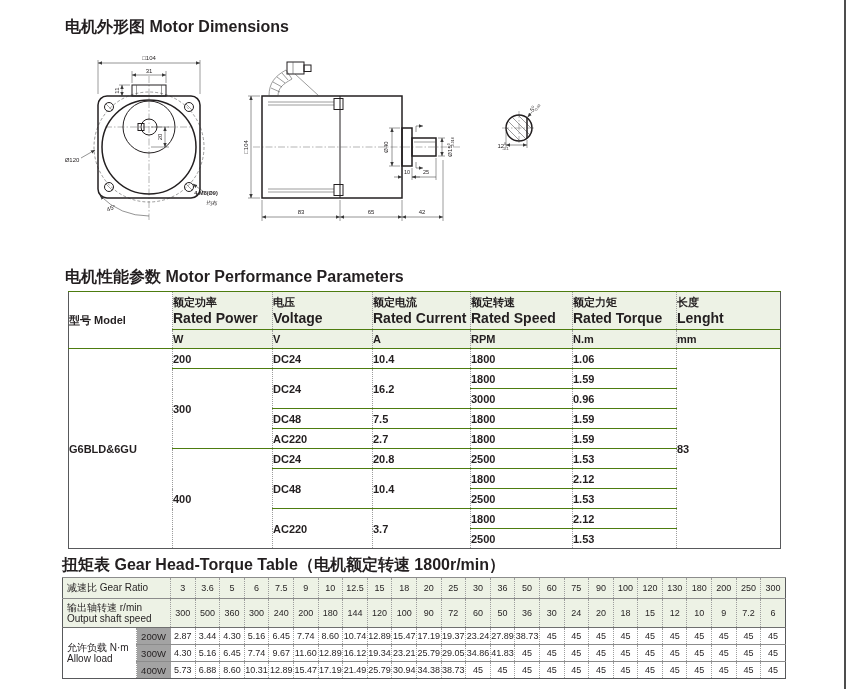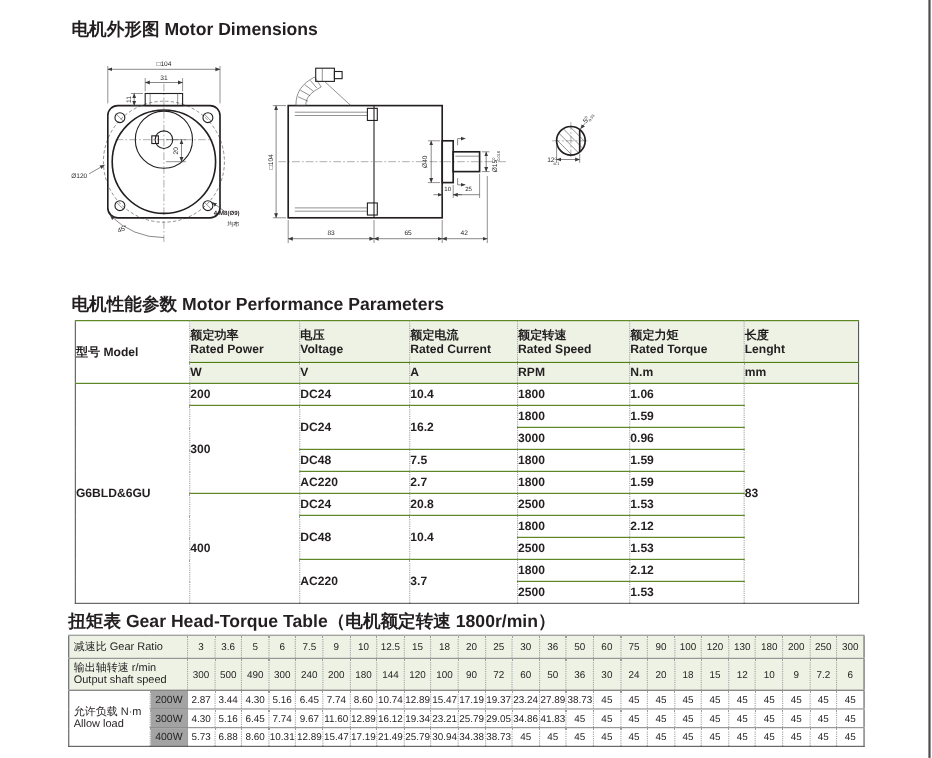--- a/index.html
+++ b/index.html
@@ -23,21 +23,21 @@
   #drawing .dash{stroke-dasharray:3 2;}
   #drawing text{fill:#231f20;font-size:6px;text-anchor:middle;}
   #drawing text.sm{font-size:5.5px;}
 
   
   #perf{position:absolute;left:68px;top:291px;border-collapse:collapse;table-layout:fixed;width:712px;}
   #perf td,#perf th{border-left:1px dotted #9d9d9d;border-top:1px solid #4d7c0f;
     text-align:left;vertical-align:middle;padding:0;font-weight:bold;}
   #perf{border:1.5px solid #58595b;}
   #perf .hd{background:#edf2e5;font-size:11px;height:38px;}
-  #perf .hd .en{font-size:11px;}
+  #perf .hd .en{font-size:14px;}
   #perf .units td{background:#edf2e5;font-size:11px;height:18px;}
   #perf .body td{font-size:11px;height:19px;background:#ffffff;}
   #perf .modelcell{font-size:11px;background:#ffffff;}
 
   
   #torque{position:absolute;left:62px;top:577px;border-collapse:collapse;table-layout:fixed;width:723px;}
   #torque{border:1.5px solid #58595b;}
   #torque td{border-left:1px dotted #9d9d9d;border-top:1px solid #8c8c8c;
     text-align:center;vertical-align:middle;padding:0;font-size:9px;}
   #torque tr.tq-head td{background:#edf2e5;}
@@ -370,21 +370,21 @@
         <td>250</td>
         <td>300</td>
       </tr>
   <tr id="tq-speed" class="tq-head">
     <td colspan="2" class="tq-label two">
           <div>输出轴转速 r/min</div>
           <div>Output shaft speed</div>
         </td>
   <td>300</td>
         <td>500</td>
-        <td>490</td>
+        <td>360</td>
         <td>300</td>
         <td>240</td>
         <td>200</td>
         <td>180</td>
         <td>144</td>
         <td>120</td>
         <td>100</td>
         <td>90</td>
         <td>72</td>
         <td>60</td>

